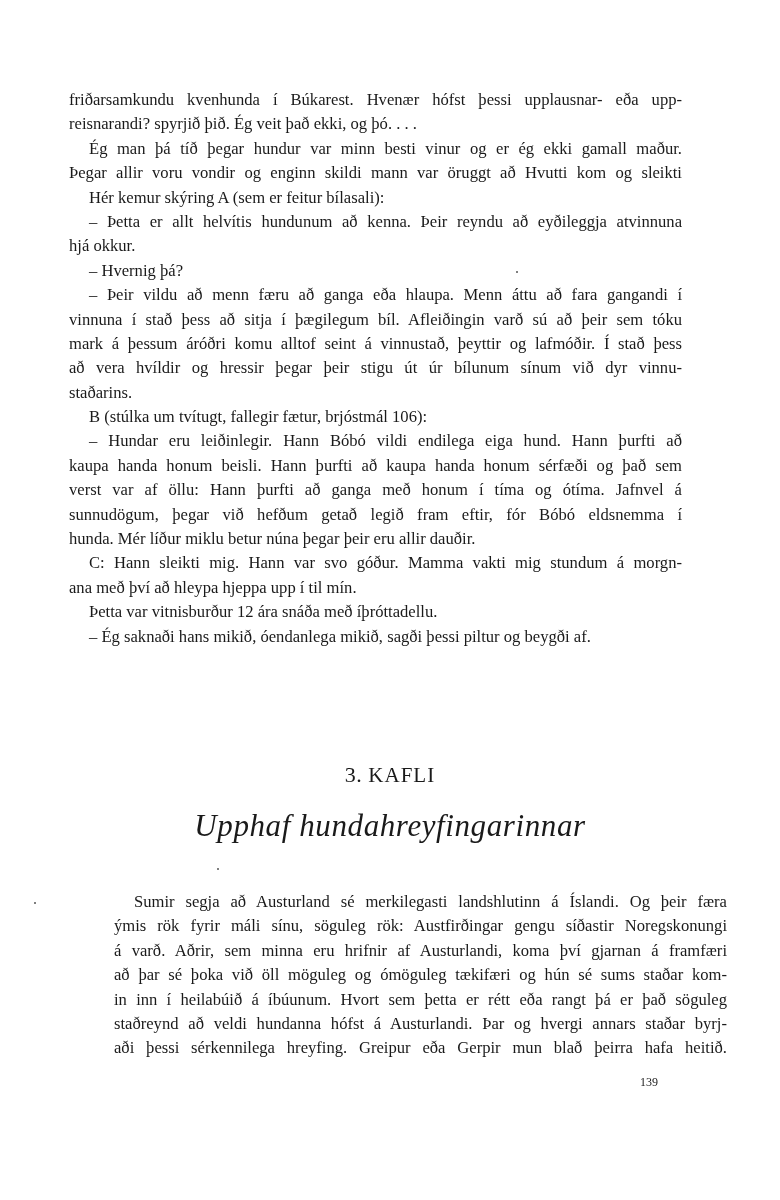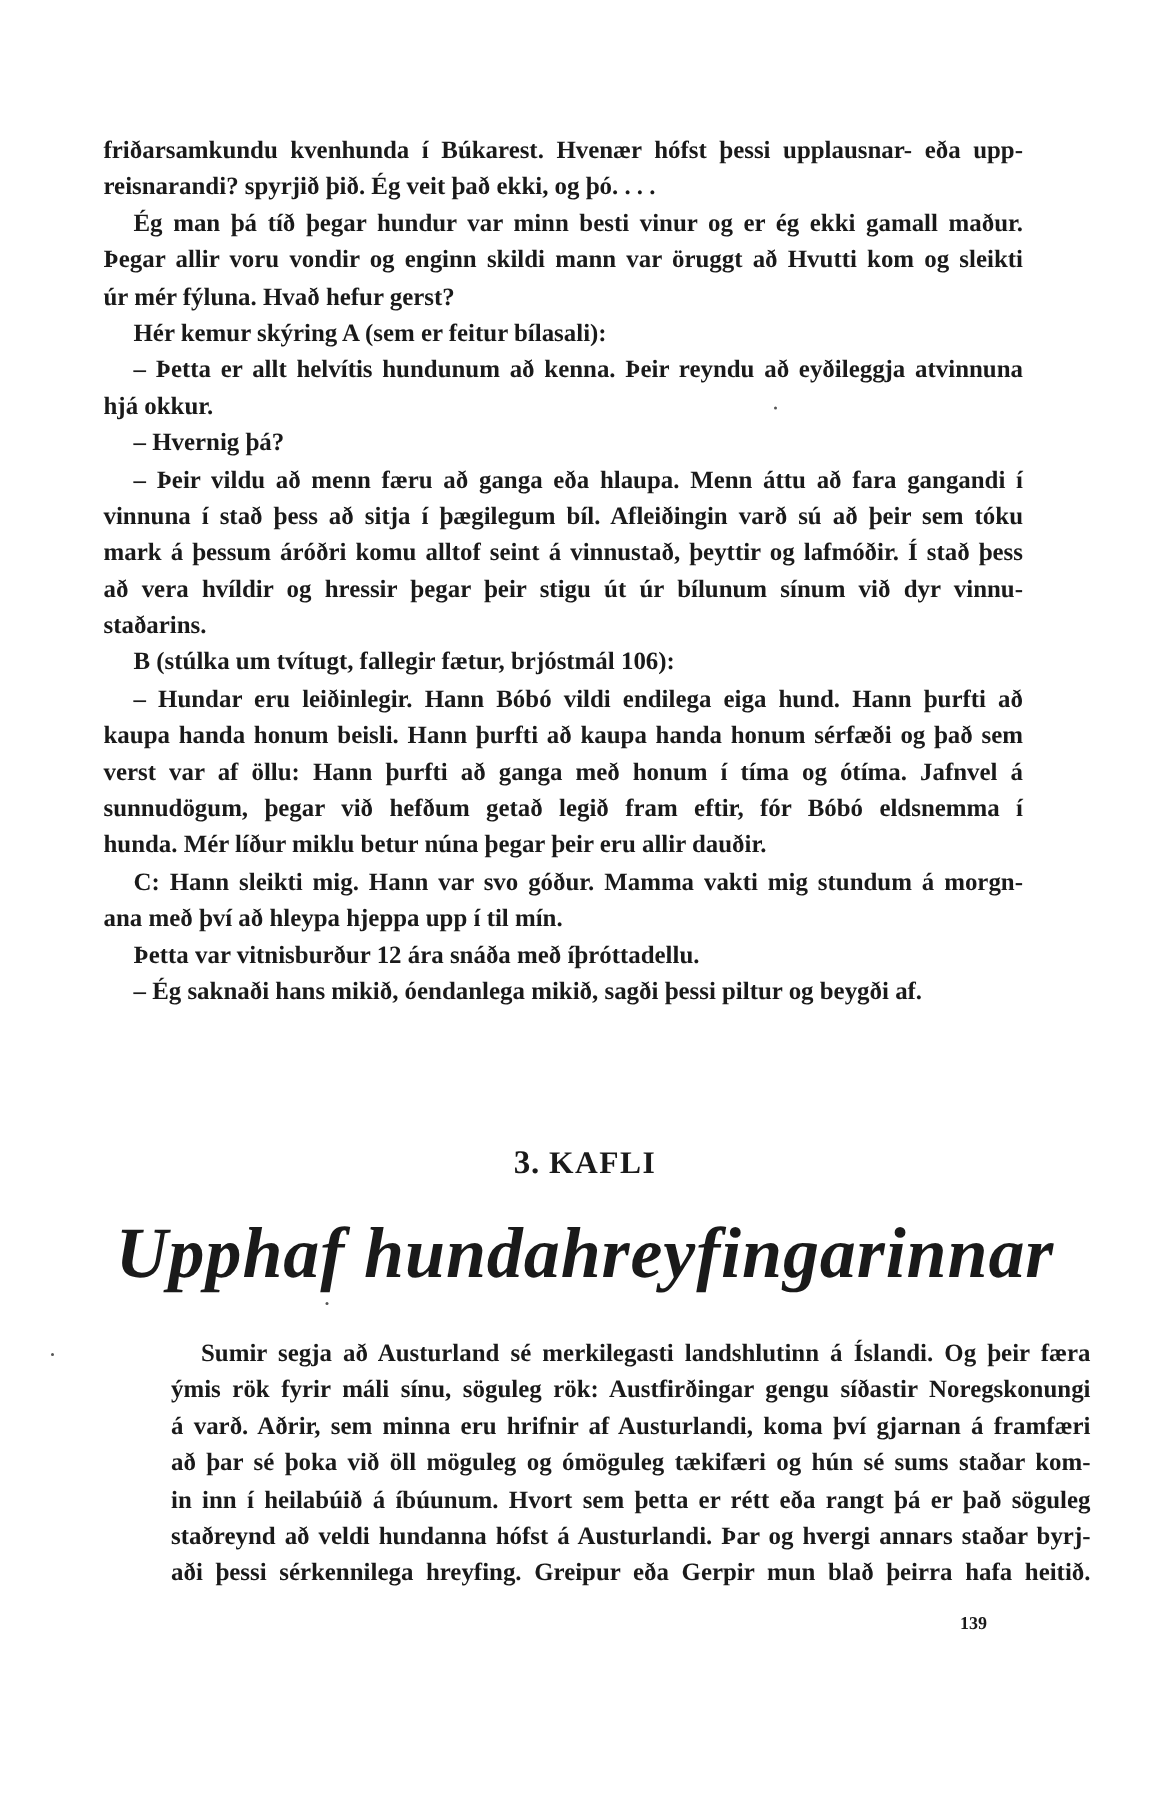--- a/index.html
+++ b/index.html
@@ -1,56 +1,54 @@
 <!DOCTYPE html>
 <html><head>
   <meta charset="utf-8">
   <style>
     html, body { margin: 0; padding: 0; background: #ffffff; }
     body { width: 780px; height: 1200px; position: relative; overflow: hidden; }
     .page {
       position: absolute; left: 0; top: 0; width: 780px; height: 1184px;
       background: #ffffff; color: #1a1a1a;
       font-family: "Liberation Serif", "DejaVu Serif", serif;
-      font-weight: bold;
     }
     .block { position: absolute; left: 69px; width: 613px; }
     .line {
       display: block; height: 24.4px; line-height: 24.4px; font-size: 16.6px;
       white-space: nowrap; text-align: justify; text-align-last: justify;
     }
     .line.last { text-align-last: left; }
     .line.indent { padding-left: 20px; }
     .block-top { top: 88px; }
     .block-bottom { top: 890px; margin-left: 45px; }
     .chapter-label {
       position: absolute; top: 762px; left: 0; width: 780px; text-align: center;
       font-size: 22px; letter-spacing: 0.5px;
     }
     .chapter-label .sc { font-size: 21px; letter-spacing: 1px; }
     .chapter-title {
       position: absolute; top: 808px; left: 0; width: 780px; text-align: center;
-      font-size: 48px; font-style: italic; letter-spacing: 0.6px;
+      font-size: 31px; font-style: italic; letter-spacing: 0.6px;
     }
     .page-number {
       position: absolute; top: 1075px; left: 640px; font-size: 12px;
     }
     .speck { position: absolute; width: 2px; height: 2px; background: #555; border-radius: 1px; }
   </style>
 </head>
 <body>
 
 <div class="page">
 
   <div class="block block-top" id="top-block">
       <span class="line">friðarsamkundu kvenhunda í Búkarest. Hvenær hófst þessi upplausnar- eða upp-</span>
       <span class="line last">reisnarandi? spyrjið þið. Ég veit það ekki, og þó. . . .</span>
       <span class="line indent">Ég man þá tíð þegar hundur var minn besti vinur og er ég ekki gamall maður.</span>
       <span class="line">Þegar allir voru vondir og enginn skildi mann var öruggt að Hvutti kom og sleikti</span>
-      <span class="line last">úr mér fýluna. Hvað hefur gerst?</span>
       <span class="line indent last">Hér kemur skýring A (sem er feitur bílasali):</span>
       <span class="line indent">– Þetta er allt helvítis hundunum að kenna. Þeir reyndu að eyðileggja atvinnuna</span>
       <span class="line last">hjá okkur.</span>
       <span class="line indent last">– Hvernig þá?</span>
       <span class="line indent">– Þeir vildu að menn færu að ganga eða hlaupa. Menn áttu að fara gangandi í</span>
       <span class="line">vinnuna í stað þess að sitja í þægilegum bíl. Afleiðingin varð sú að þeir sem tóku</span>
       <span class="line">mark á þessum áróðri komu alltof seint á vinnustað, þeyttir og lafmóðir. Í stað þess</span>
       <span class="line">að vera hvíldir og hressir þegar þeir stigu út úr bílunum sínum við dyr vinnu-</span>
       <span class="line last">staðarins.</span>
       <span class="line indent last">B (stúlka um tvítugt, fallegir fætur, brjóstmál 106):</span>

